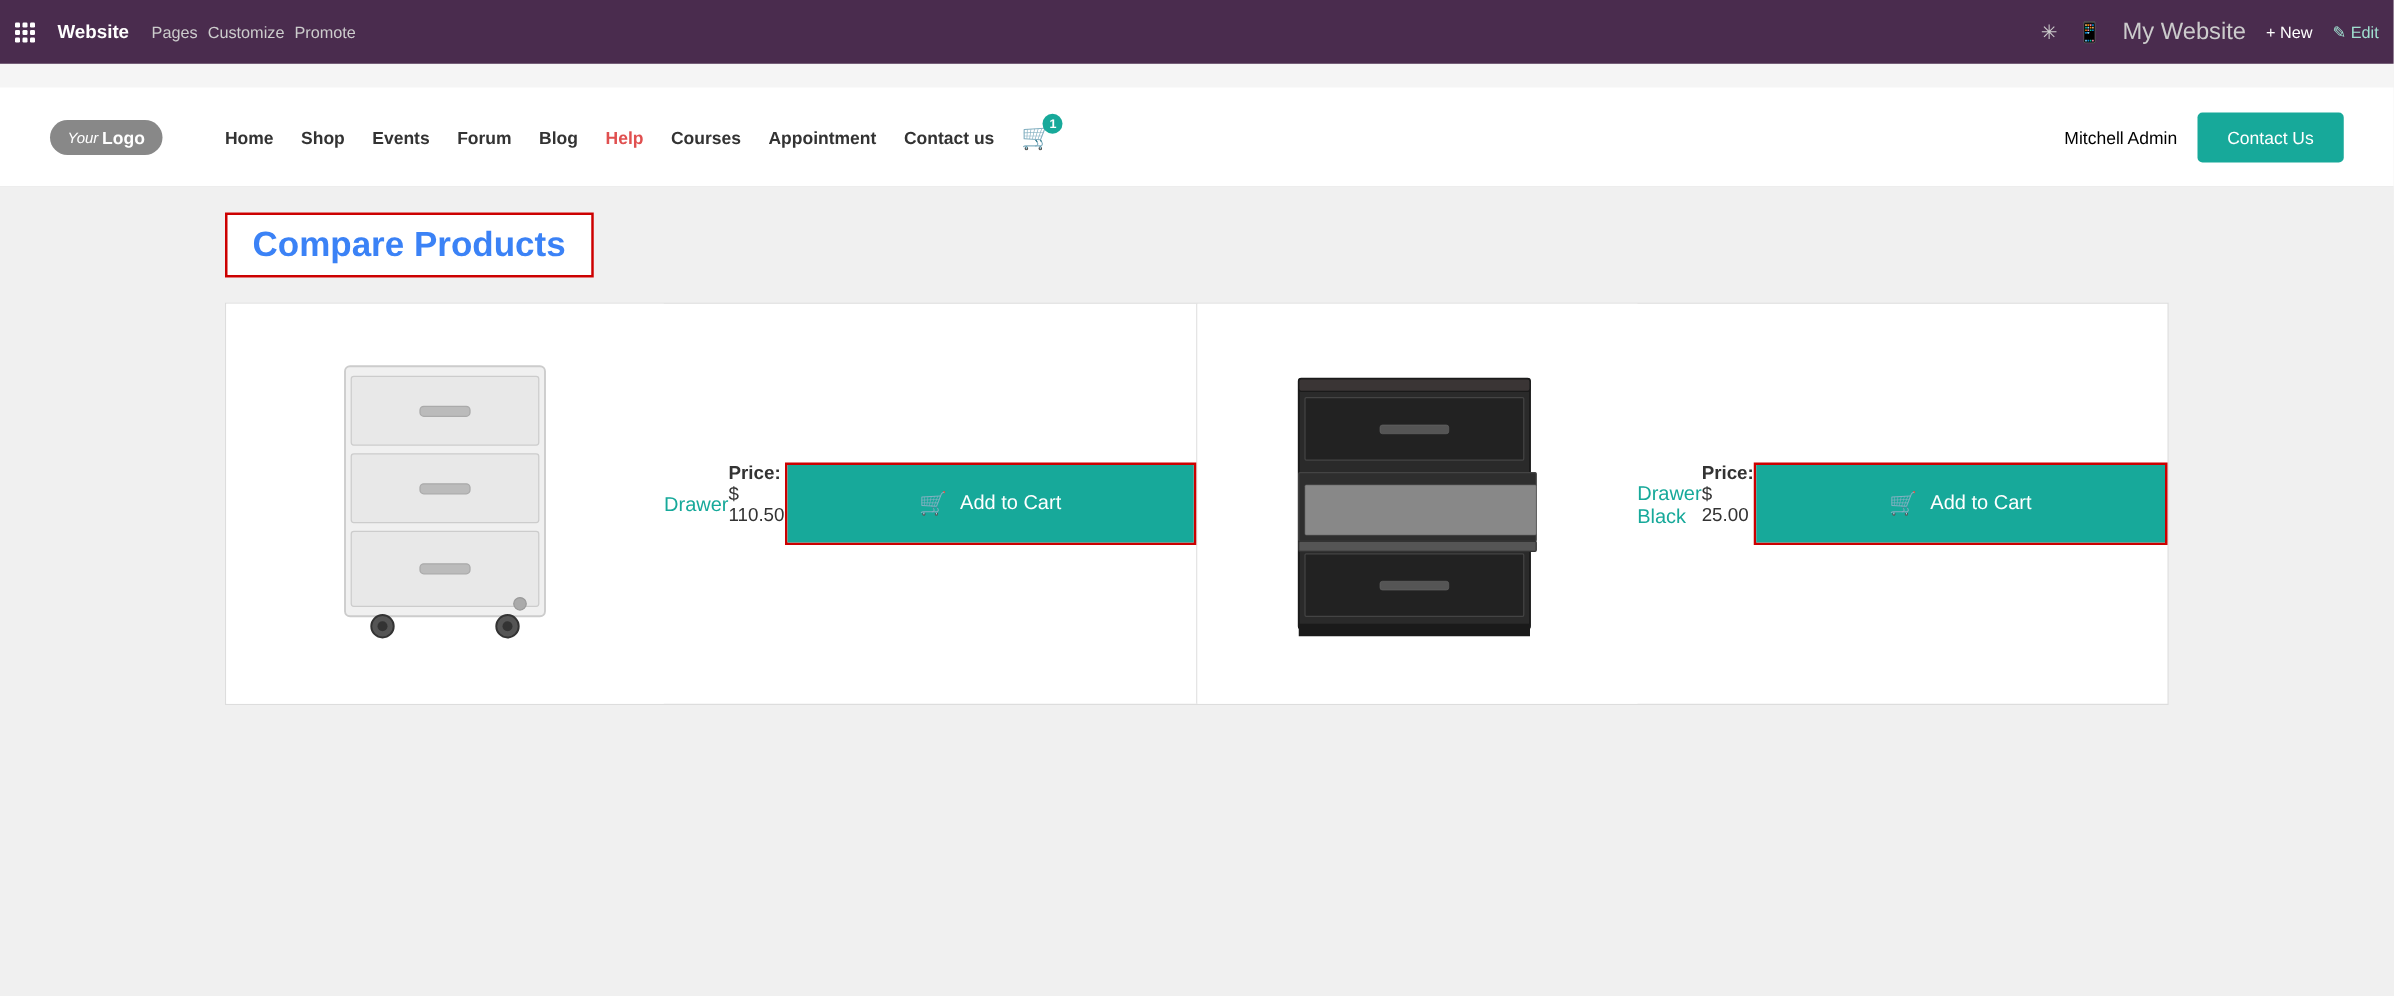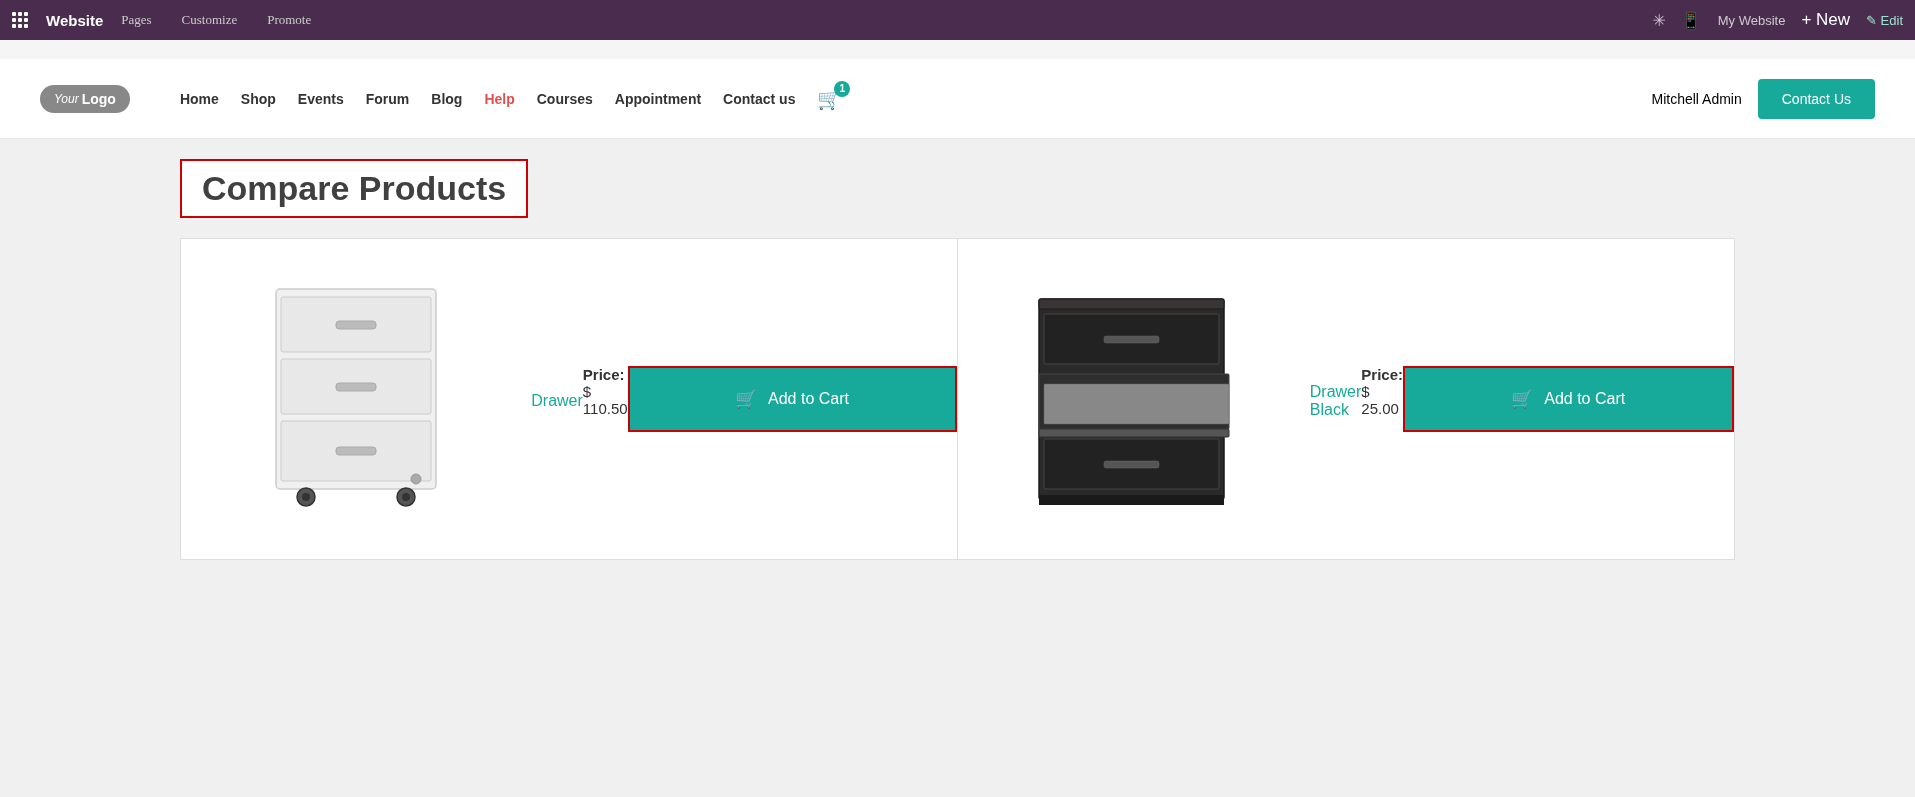--- a/index.html
+++ b/index.html
@@ -2,37 +2,37 @@
 <html><head>
   <meta charset="utf-8">
   <style>
     * { margin: 0; padding: 0; box-sizing: border-box; }
     body { font-family: Arial, sans-serif; background: #f5f5f5; min-width: 1915px; }
 
     
     .admin-bar {
       background: #4a2c4e;
       color: #fff;
-      height: 40px;
+      height: 51px;
       display: flex;
       align-items: center;
       padding: 0 12px;
       gap: 20px;
       position: relative;
     }
     .admin-bar-left { display: flex; align-items: center; gap: 18px; }
     .admin-bar-grid-icon { display: grid; grid-template-columns: 1fr 1fr 1fr; gap: 2px; width: 16px; height: 16px; cursor: pointer; }
     .admin-bar-grid-icon span { background: #fff; border-radius: 1px; width: 4px; height: 4px; }
     .admin-bar-site-name { font-weight: bold; font-size: 15px; }
-    .admin-bar-nav { display: flex; gap: 30px; font-family: Liberation Serif, serif; }
+    .admin-bar-nav { display: flex; gap: 8px; }
     .admin-bar-nav a { color: #ccc; text-decoration: none; font-size: 13px; }
     .admin-bar-right { display: flex; align-items: center; gap: 16px; margin-left: auto; }
     .admin-bar-right .icon-btn { color: #ccc; cursor: pointer; font-size: 16px; }
-    .admin-bar-website-name { color: #ccc; font-size: 13px; cursor: pointer; }
-    .admin-bar-new { background: none; border: none; color: #fff; font-size: 17px; cursor: pointer; display: flex; align-items: center; gap: 4px; }
+    .admin-bar-website-name { color: #ccc; font-size: 19px; cursor: pointer; }
+    .admin-bar-new { background: none; border: none; color: #fff; font-size: 13px; cursor: pointer; display: flex; align-items: center; gap: 4px; }
     .admin-bar-edit { background: none; border: none; color: #a0e0d0; font-size: 13px; cursor: pointer; display: flex; align-items: center; gap: 4px; }
 
     
     .nav-bar {
       background: #fff;
       height: 80px;
       display: flex;
       align-items: center;
       padding: 0 40px;
       border-bottom: 1px solid #e8e8e8;
@@ -92,23 +92,23 @@
       min-height: calc(797px - 120px);
     }
     .page-title-wrapper {
       border: 2px solid #cc0000;
       display: inline-block;
       padding: 8px 20px;
       margin-bottom: 20px;
       background: #fff;
     }
     .page-title {
-      font-size: 34px;
+      font-size: 28px;
       font-weight: bold;
-      color: #404040;
+      color: #3b82f6;
     }
 
     
     .compare-table {
       background: #fff;
       border: 1px solid #ddd;
       display: flex;
       width: 100%;
     }
     .product-col {

